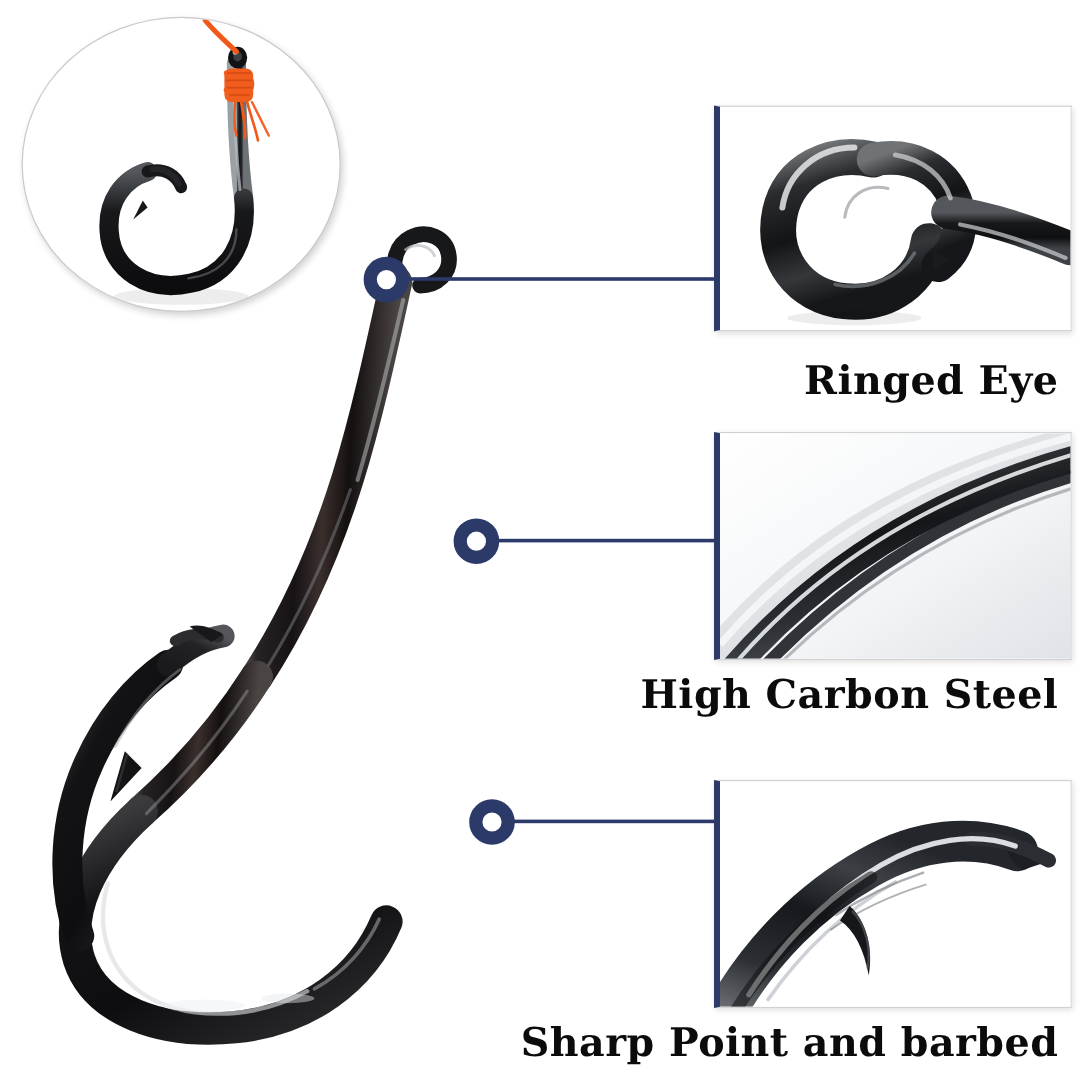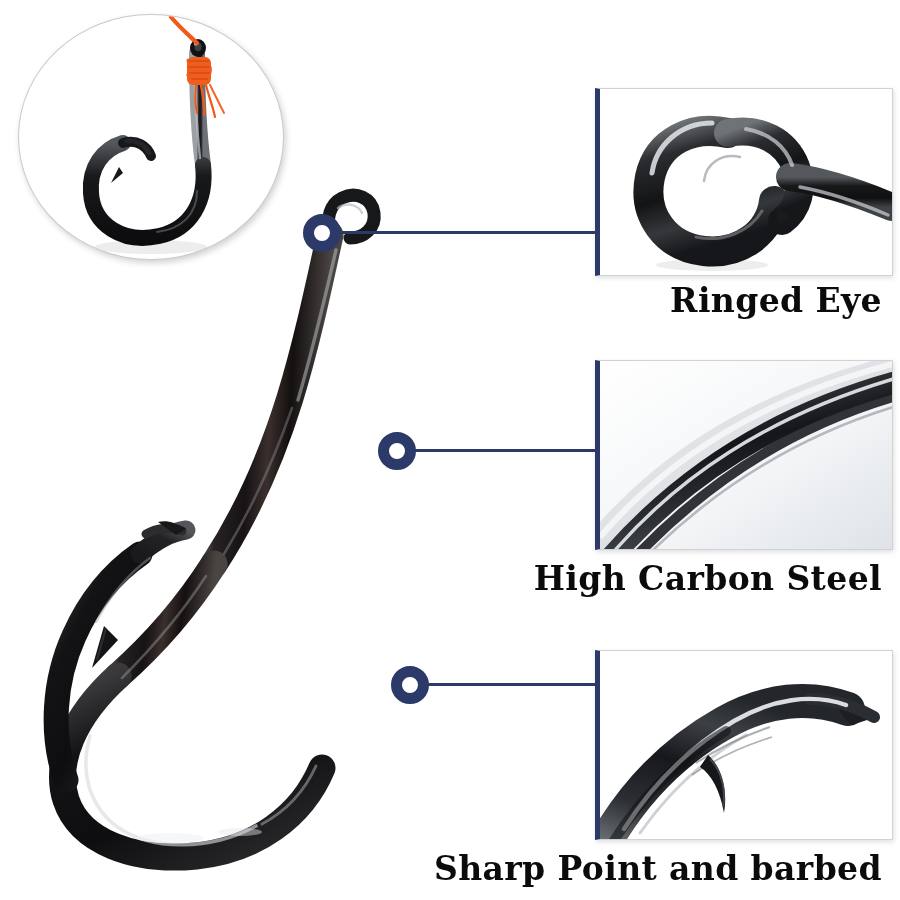--- a/index.html
+++ b/index.html
@@ -328,19 +328,19 @@
         <path d="M92,124 C118,106 146,94 172,86" stroke="#6d7278" stroke-width="1.6" opacity="0.55" fill="none"></path>
 
         <path d="M108,104 C122,116 128,140 124,162 C120,140 112,124 100,116 Z" fill="#15171a"></path>
         <path d="M110,108 C122,120 126,140 123,156" stroke="#50555b" stroke-width="2" fill="none" opacity="0.75"></path>
 
         <path d="M10,196 C38,150 78,108 126,80" stroke="#0f1113" stroke-width="10" fill="none" opacity="0.55" stroke-linecap="round"></path>
       </g>
     </svg>
   </div>
 
-  <div class="panel-label" style="right:18px; top:284px;margin-left:40px;">Ringed Eye</div>
+  <div class="panel-label" style="right:18px; top:300px;margin-left:40px;">Ringed Eye</div>
 
   <div class="panel-label" style="right:18px; top:852px;">Sharp Point and barbed</div>
 
   <div class="panel-label" style="right:18px; top:562px;">High Carbon Steel</div>
 
 </div>
 
 </body></html>

